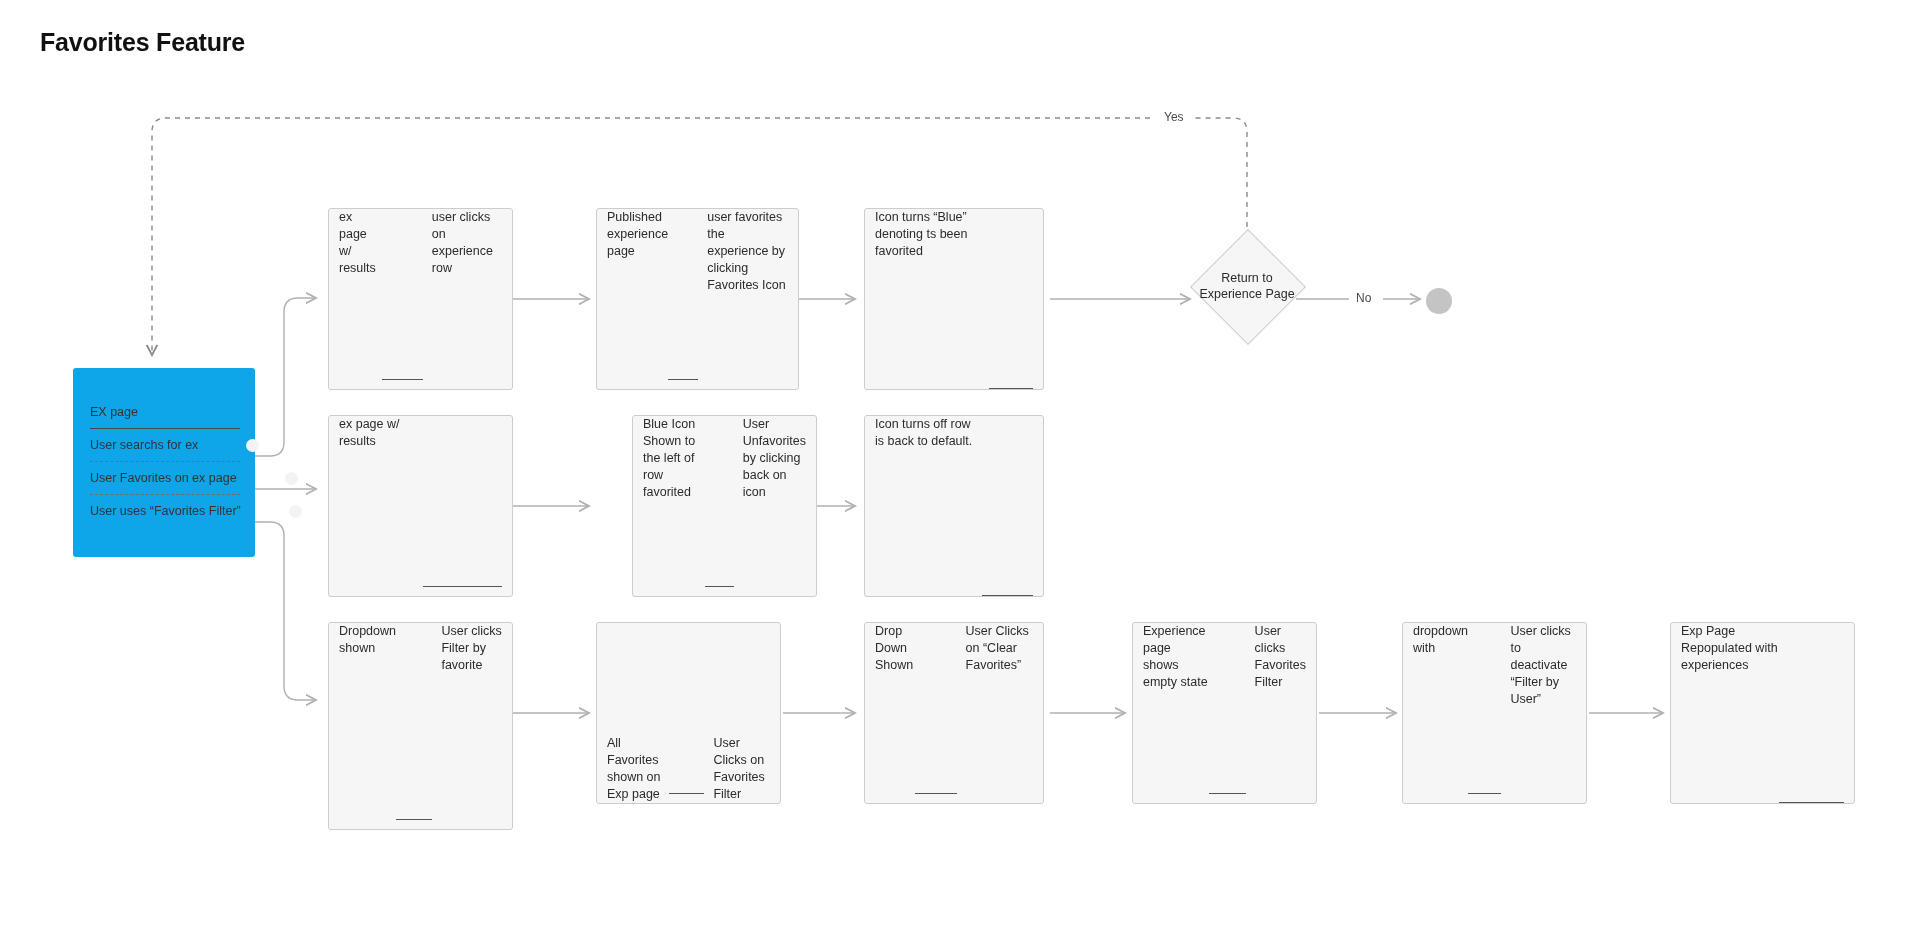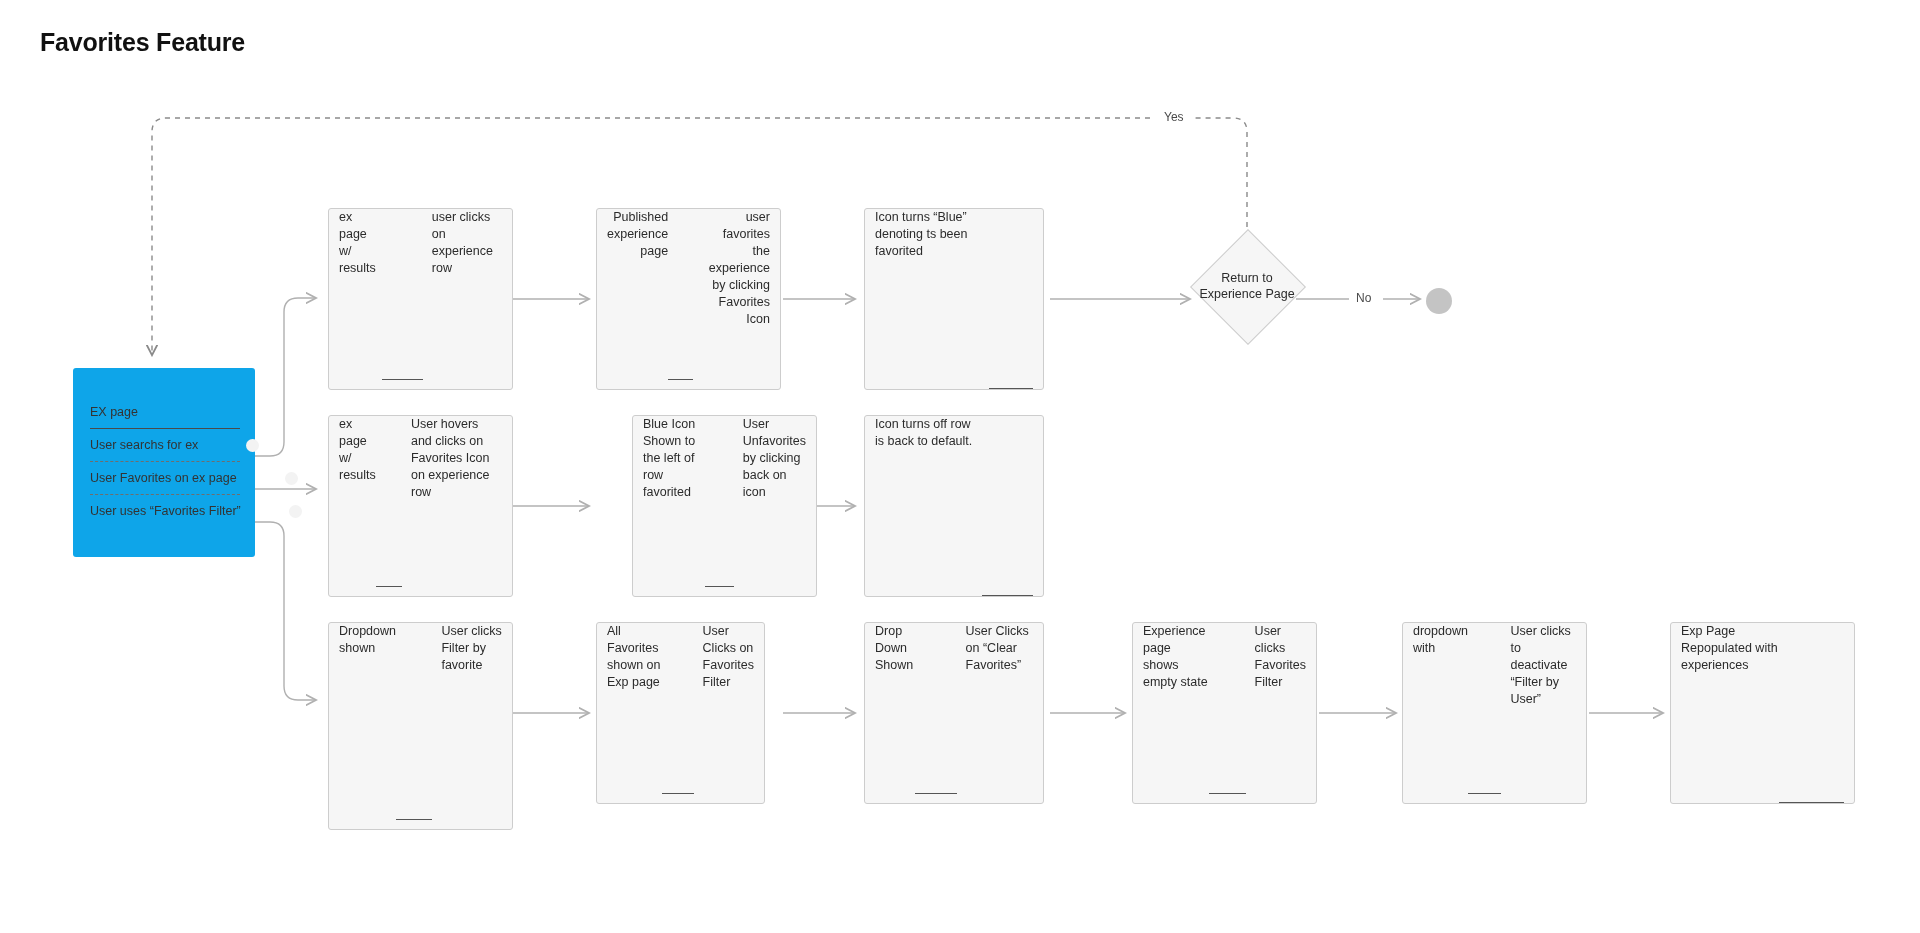--- a/index.html
+++ b/index.html
@@ -236,62 +236,61 @@
     <span class="sb-dot"></span>
   </div>
 </div>
 
 <div class="card" style="left:328px; top:208px; width:185px; height:182px;">
   <div class="c-title">ex page w/ results</div>
   <div class="c-rule" style="width:95px;"></div>
   <div class="c-body">user clicks on experience row</div>
 </div>
 
-<div class="card" style="left:596px; top:208px; width:185px; height:182px;text-align:right;">
+<div class="card" style="left:596px; top:208px; width:203px; height:182px;">
   <div class="c-title">Published experience page</div>
   <div class="c-rule" style="width:113px;"></div>
   <div class="c-body">user favorites the experience by clicking Favorites Icon</div>
 </div>
 
 <div class="card no-body" style="left:864px; top:208px; width:180px; height:182px;">
   <div class="c-title"> Icon turns “Blue” denoting ts been favorited</div>
   <div class="c-rule" style="width:93px;"></div>
 </div>
 
 <div id="diamond">
   <div class="dshape"></div>
   <div class="dlabel">Return to Experience Page</div>
 </div>
 
 <div id="end-circle"></div>
 
 <div class="card" style="left:328px; top:415px; width:185px; height:182px;">
   <div class="c-title">ex page w/ results</div>
   <div class="c-rule" style="width:95px;"></div>
-  <div class="c-body">User hovers and clicks on Favorites Icon on experience row</div>
 </div>
 
 <div class="card" style="left:632px; top:415px; width:185px; height:182px;">
   <div class="c-title">Blue Icon Shown to the left of row favorited</div>
   <div class="c-rule" style="width:113px;"></div>
   <div class="c-body">User Unfavorites  by clicking back on icon</div>
 </div>
 
 <div class="card no-body" style="left:864px; top:415px; width:180px; height:182px;">
   <div class="c-title"> Icon turns off row is back to default.</div>
   <div class="c-rule" style="width:93px;"></div>
 </div>
 
 <div class="card" style="left:328px; top:622px; width:185px; height:208px;">
   <div class="c-title">Dropdown shown</div>
   <div class="c-rule" style="width:92px;"></div>
   <div class="c-body">User clicks Filter by favorite</div>
 </div>
 
-<div class="card" style="left:596px; top:622px; width:169px; height:182px;">
+<div class="card" style="left:596px; top:622px; width:185px; height:182px;align-items:flex-end;">
   <div class="c-title">All Favorites shown on Exp page</div>
   <div class="c-rule" style="width:105px;"></div>
   <div class="c-body">User Clicks on Favorites Filter</div>
 </div>
 
 <div class="card" style="left:864px; top:622px; width:180px; height:182px;">
   <div class="c-title">Drop Down Shown</div>
   <div class="c-rule" style="width:110px;"></div>
   <div class="c-body">User Clicks on “Clear Favorites”</div>
 </div>

